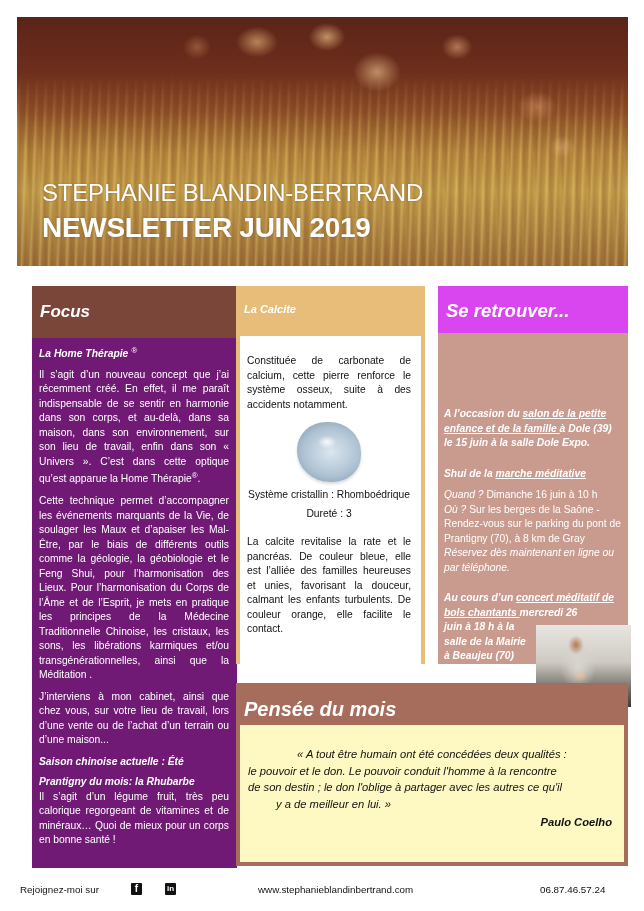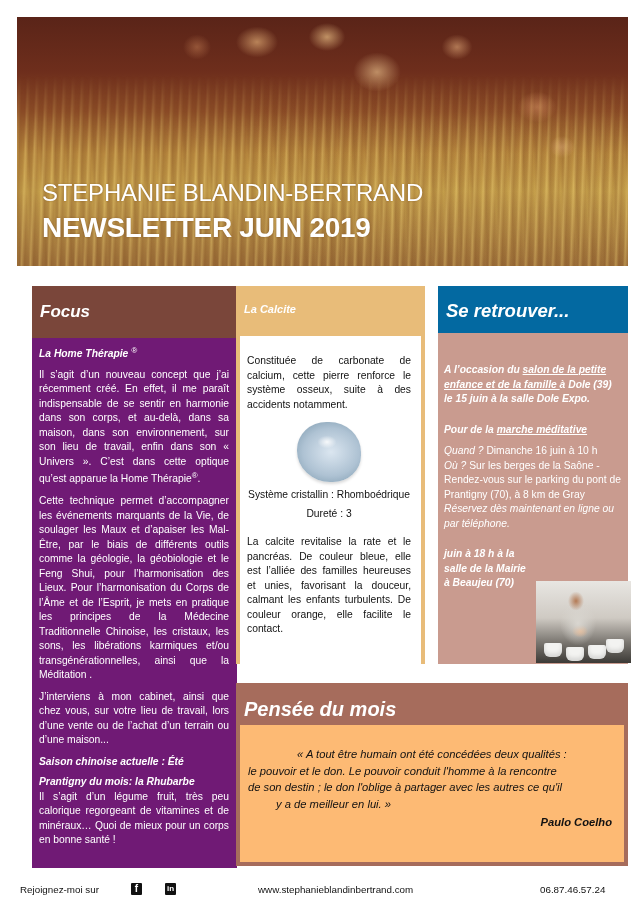--- a/index.html
+++ b/index.html
@@ -75,25 +75,25 @@
   }
   .calcite .center { text-align: center; }
   .calcite .p2 { margin-top: 14px; }
 
   
   .retrouver {
     position: absolute; left: 438px; top: 286px; width: 190px; height: 378px;
     background: #c99b8f;
   }
   .retrouver .head {
-    height: 47px; background: #0369a1; color: #fff;
+    height: 47px; background: #d946ef; color: #fff;
     font-weight: bold; font-style: italic; font-size: 18.5px;
     padding: 14px 16px 0 8px;
   }
-  .retrouver .body { padding: 30px 5px 0 6px; color: #fff; font-size: 10.3px; line-height: 14.5px; }
+  .retrouver .body { padding: 30px 5px 0 6px; color: #fff; font-size: 10.3px; line-height: 14.5px; margin-top: 44px; }
   .retrouver .blk { margin-bottom: 16px; }
   .retrouver .bi { font-weight: bold; font-style: italic; }
   .retrouver .it { font-style: italic; }
   .retrouver .u { text-decoration: underline; }
   .retrouver .concert { position: relative; }
   .retrouver .photo {
     position: absolute; left: 92px; top: 34px; width: 95px; height: 82px;
     background:
       radial-gradient(ellipse 10px 12px at 40px 20px, #b37a55, transparent 80%),
       radial-gradient(ellipse 24px 30px at 42px 42px, #d9d6d0, transparent 75%),
@@ -108,21 +108,21 @@
   
   .pensee {
     position: absolute; left: 236px; top: 683px; width: 392px; height: 183px;
     background: #a66c5c; padding: 0 4px 4px 4px;
   }
   .pensee .head {
     height: 42px; color: #fff; font-weight: bold; font-style: italic; font-size: 20px;
     padding: 15px 0 0 4px;
   }
   .pensee .inner {
-    background: #fdba74; height: 137px; padding: 21px 10px 0 8px;
+    background: #fef9c3; height: 137px; padding: 21px 10px 0 8px;
     font-style: italic; font-size: 11.2px; line-height: 16.5px; color: #111; text-align: right;
   }
   .pensee .quote { text-align: left; }
   .pensee .l1 { padding-left: 49px; }
   .pensee .l4 { padding-left: 28px; }
   .pensee .author { font-weight: bold; margin-top: 2px; padding-right: 2px; }
 
   
   .footer { position: absolute; left: 0; top: 879px; width: 644px; height: 22px; font-size: 9.8px; color: #111; }
   .footer .join { position: absolute; left: 20px; top: 5px; }
@@ -168,26 +168,27 @@
   </div>
 </section>
 
 <section class="retrouver">
   <div class="head">Se retrouver...</div>
   <div class="body">
     <p class="blk bi">
       <span>A l’occasion du </span><a class="u">salon de la petite enfance et de la famille </a><span>à Dole (39) le 15 juin à la salle Dole Expo.</span>
     </p>
     <div class="blk">
-      <p class="bi" style="margin-bottom:7px;"><span>Pour de la </span><a class="u">marche méditative</a></p>
+      <p class="bi" style="margin-bottom:7px;"><span>Shui de la </span><a class="u">marche méditative</a></p>
       <p><span class="it">Quand ?</span><span> Dimanche 16 juin à 10 h</span></p>
       <p><span class="it">Où ?</span><span>  Sur les berges de la Saône - Rendez-vous sur le parking du pont de Prantigny (70), à 8 km de Gray</span></p>
       <p class="it">Réservez dès maintenant en ligne ou par téléphone.</p>
     </div>
     <div class="concert">
+      <p class="bi" style="width:180px;"><span>Au cours d’un </span><a class="u">concert méditatif de bols chantants </a><span style="display:inline;">mercredi 26</span></p>
       <p class="bi" style="width: 90px; margin-top: 0px; text-indent: 0px;">juin à  18 h à la salle de la   Mairie à    Beaujeu (70)</p>
       <div class="photo">
         <div class="bowl" style="left:8px; top:62px;"></div>
         <div class="bowl" style="left:30px; top:66px;"></div>
         <div class="bowl" style="left:52px; top:64px;"></div>
         <div class="bowl" style="left:70px; top:58px;"></div>
       </div>
     </div>
   </div>
 </section>

